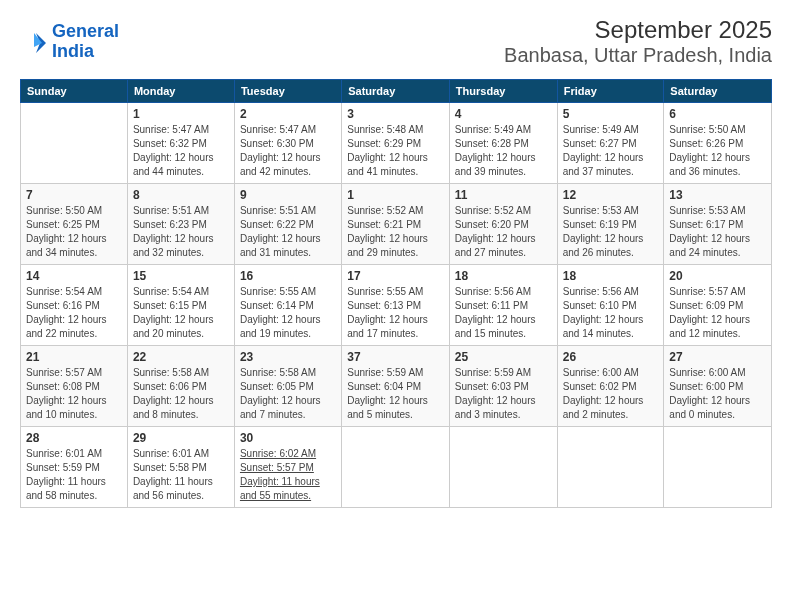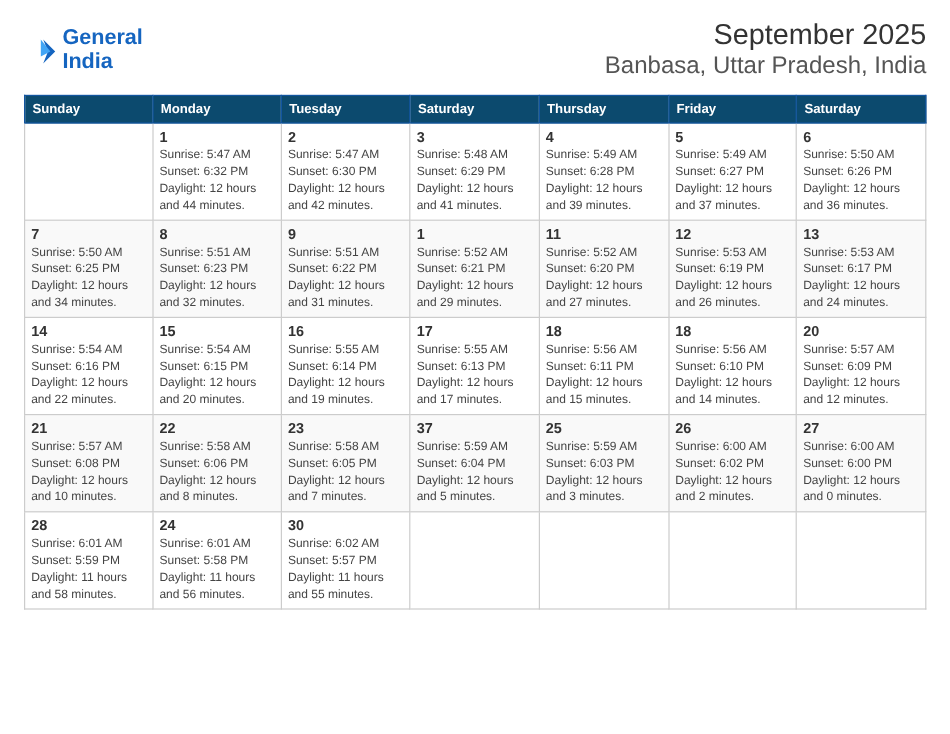--- a/index.html
+++ b/index.html
@@ -328,29 +328,29 @@
         </tr>
         <tr>
           <td>
             <div class="day-number">28</div>
             <div class="day-info" style="white-space: pre-line;">Sunrise: 6:01 AM
 Sunset: 5:59 PM
 Daylight: 11 hours
 and 58 minutes.</div>
           </td>
           <td>
-            <div class="day-number">24</div>
+            <div class="day-number">29</div>
             <div class="day-info" style="white-space: pre-line;">Sunrise: 6:01 AM
 Sunset: 5:58 PM
 Daylight: 11 hours
 and 56 minutes.</div>
           </td>
           <td>
             <div class="day-number">30</div>
-            <div class="day-info" style="white-space: pre-line;">Sunrise: 6:02 AM
+            <div class="day-info" style="white-space: pre-line; text-decoration: underline;">Sunrise: 6:02 AM
 Sunset: 5:57 PM
 Daylight: 11 hours
 and 55 minutes.</div>
           </td>
           <td class="empty-cell"></td>
           <td class="empty-cell"></td>
           <td class="empty-cell"></td>
           <td class="empty-cell"></td>
         </tr>
       </tbody>

